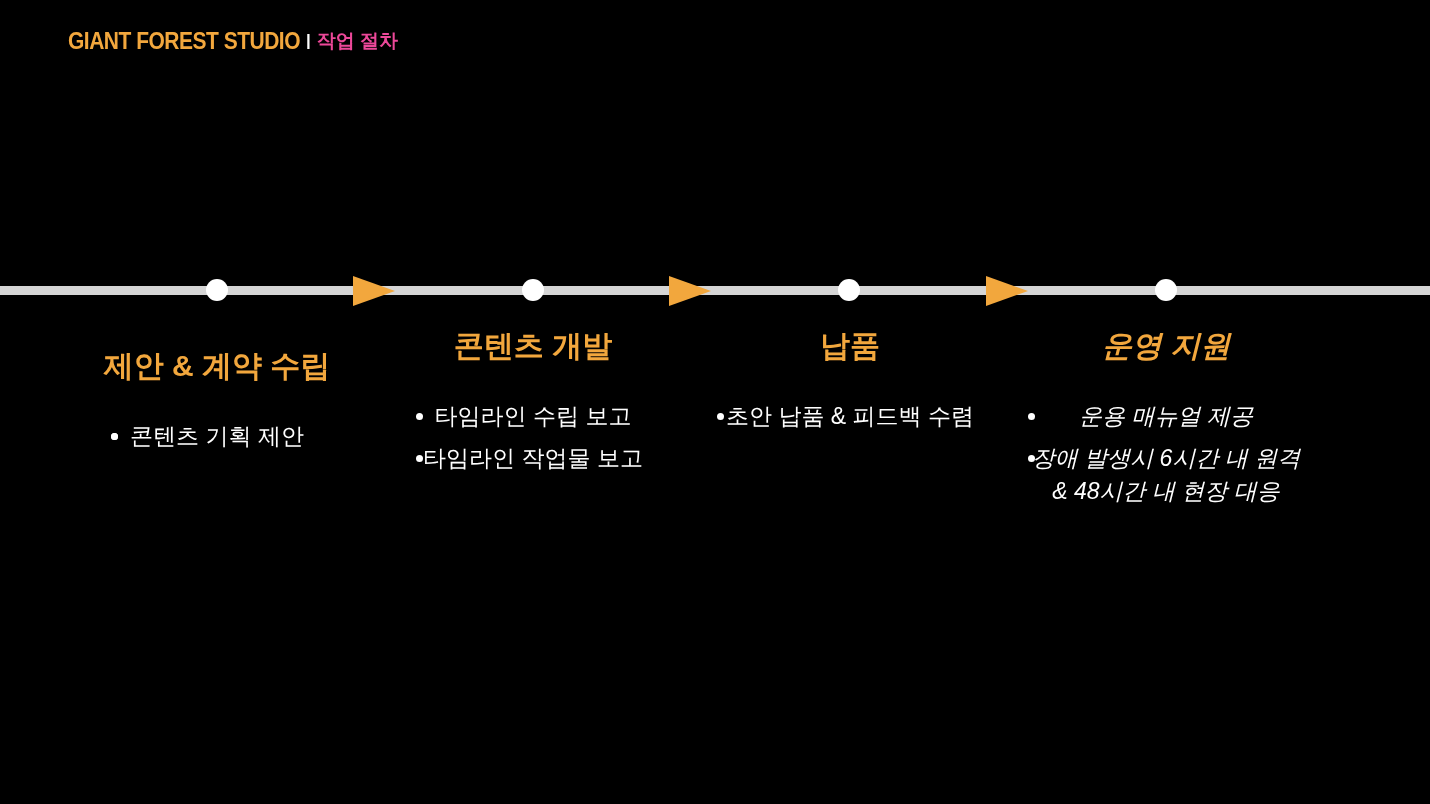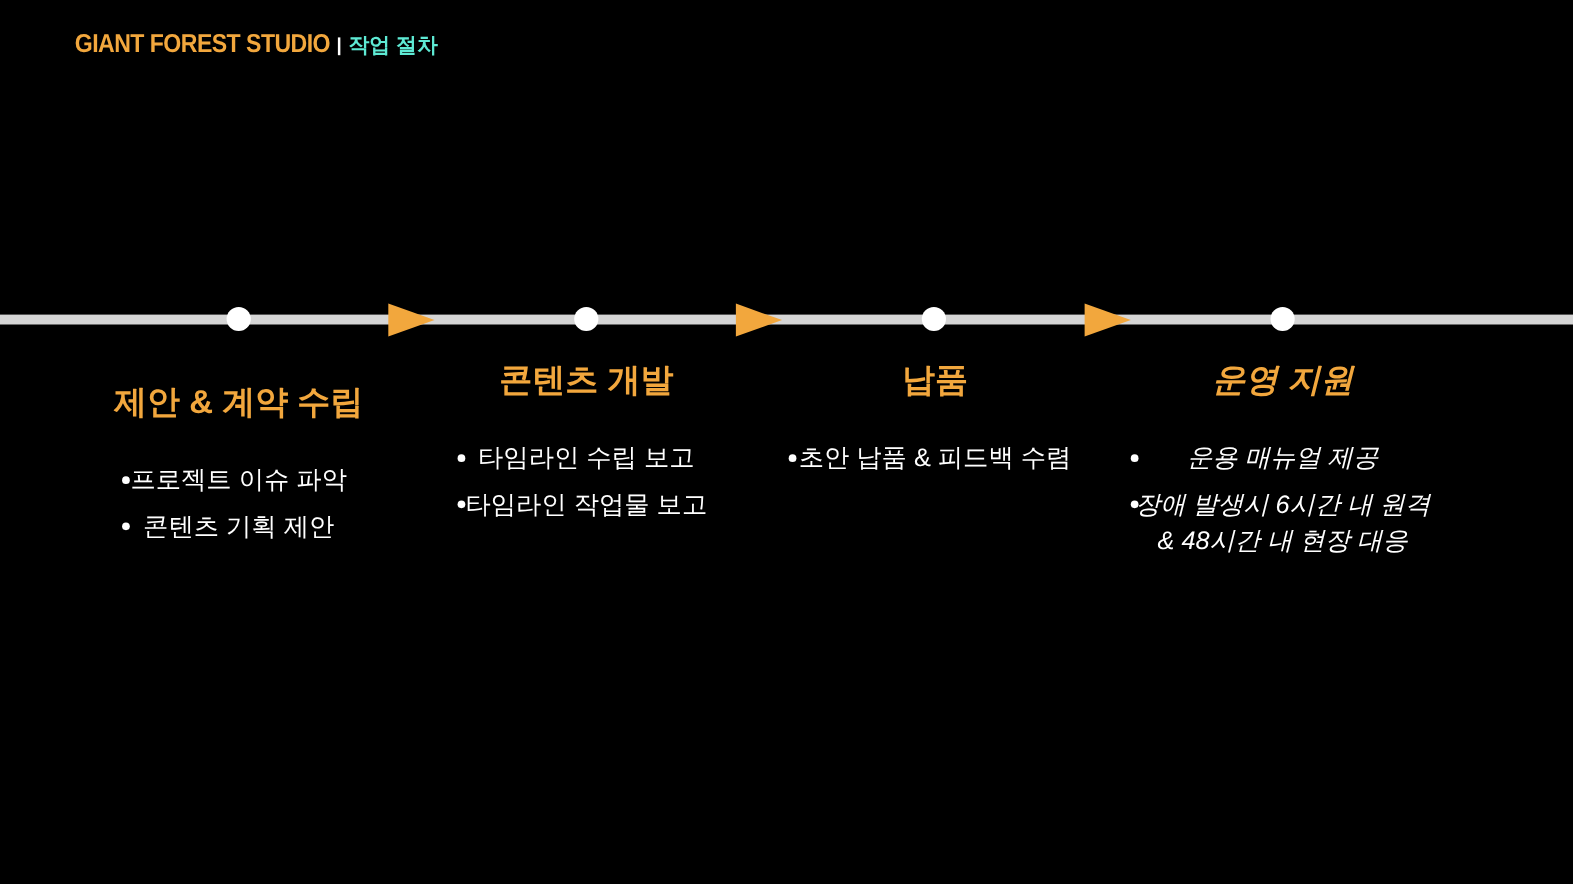--- a/index.html
+++ b/index.html
@@ -31,21 +31,21 @@
     text-transform: uppercase;
     transform: scaleY(1.12);
     transform-origin: left center;
   }
   .header-divider {
     color: #FFFFFF;
     font-size: 17px;
     font-weight: bold;
   }
   .subtitle {
-    color: #5eead4;
+    color: #ec4899;
     font-size: 19px;
     font-weight: bold;
     text-align: right;
   }
 
   
   .tl-line {
     position: absolute;
     left: 0;
     top: 286px;
@@ -135,21 +135,21 @@
   <div class="tl-dot dot-2"></div>
   <div class="tl-dot dot-3"></div>
   <div class="tl-dot dot-4"></div>
   <div class="tl-arrow arrow-1"></div>
   <div class="tl-arrow arrow-2"></div>
   <div class="tl-arrow arrow-3"></div>
 
   <section class="stage stage-1">
     <h2 class="stage-title">제안 &amp; 계약 수립</h2>
     <ul class="stage-list">
-      <li><span class="bullet"></span><span>프로젝트 이슈 파악</span></li>
+      <li><span class="bullet"></span></li>
       <li><span class="bullet"></span><span>콘텐츠 기획 제안</span></li>
     </ul>
   </section>
 
   <section class="stage stage-2">
     <h2 class="stage-title">콘텐츠 개발</h2>
     <ul class="stage-list">
       <li><span class="bullet"></span><span>타임라인 수립 보고</span></li>
       <li><span class="bullet"></span><span>타임라인 작업물 보고</span></li>
     </ul>

